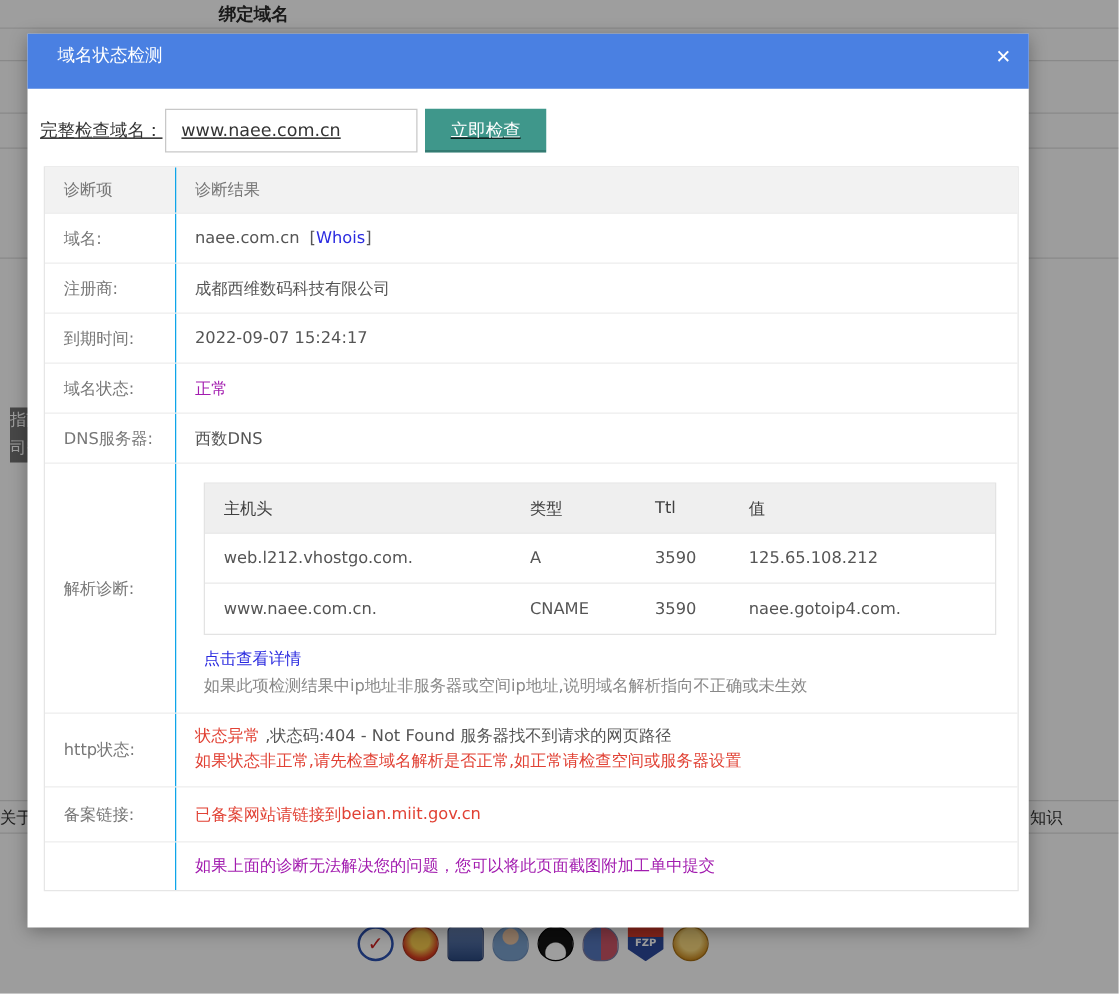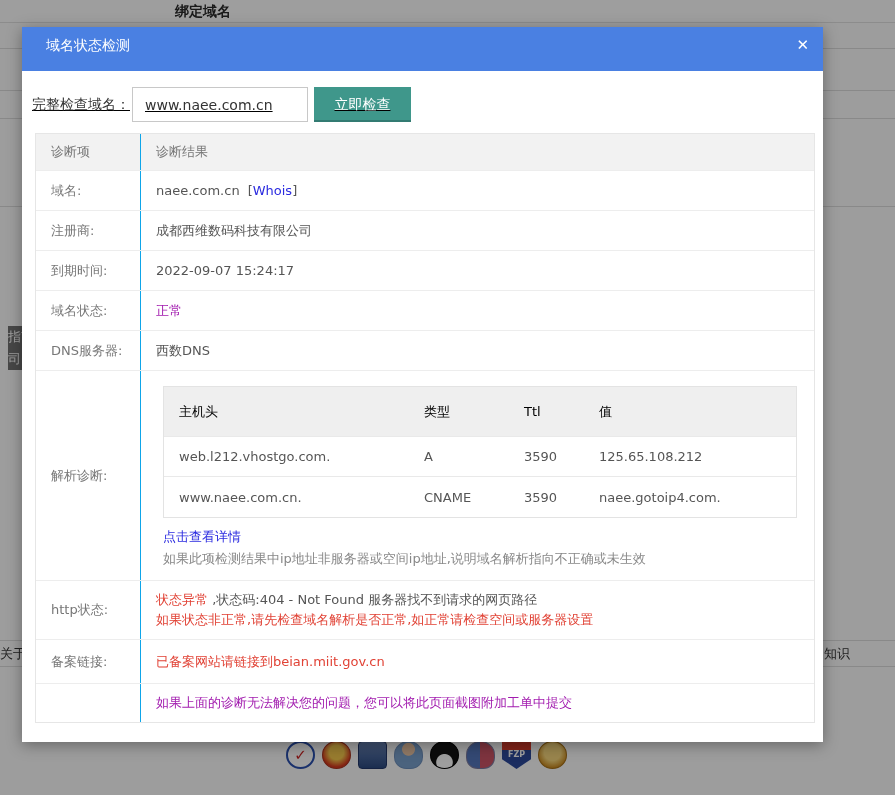--- a/index.html
+++ b/index.html
@@ -27,42 +27,42 @@
   
   .overlay { position:absolute; inset:0; background:rgba(0,0,0,0.38); z-index:5; }
 
   
   .modal { position:absolute; left:22px; top:27px; width:801px; height:715px; background:#ffffff; z-index:10; box-shadow:0 3px 14px rgba(0,0,0,0.35); }
   .modal-header { height:44px; background:#4a80e2; color:#ffffff; font-size:14px; line-height:36px; padding-left:24px; position:relative; }
   .modal-close { position:absolute; right:14px; top:0; line-height:36px; font-size:15px; color:#ffffff; cursor:pointer; }
 
   .check-form { display:flex; align-items:center; margin:16px 0 0 10px; height:35px;text-decoration:underline; }
   .check-label { font-size:14px; color:#333333; }
-  .check-input { width:176px; height:35px; border:1px solid #c8c8c8; padding:0 12px; font-size:14px; color:#333333; font-family:inherit; margin-left:2px; }
+  .check-input { width:202px; height:35px; border:1px solid #c8c8c8; padding:0 12px; font-size:14px; color:#333333; font-family:inherit; margin-left:2px; }
   .check-btn { margin-left:6px; width:97px; height:35px; background:#3f978b; color:#ffffff; font-size:14px; border:none; border-bottom:2px solid #2f datacenter7d72; font-family:inherit; cursor:pointer; box-shadow:inset 0 -2px 0 rgba(0,0,0,0.18); }
 
   .diag-table { margin:11px 8px 0 13px; border:1px solid #e6e6e6; font-size:13px; }
   .trow { display:flex; border-bottom:1px solid #ededed; }
   .trow:last-child { border-bottom:none; }
   .tlabel { width:105px; min-width:105px; padding-left:15px; color:#777777; border-right:1px solid #0ea5e9; display:flex; align-items:center; }
   .tvalue { flex:1; padding-left:15px; display:flex; align-items:center; color:#555555; }
   .thead-row { background:#f2f2f2; height:37px; }
   .thead-row .tlabel, .thead-row .tvalue { color:#777777; }
   .row-h40 { height:40px; }
 
   .green { color:#a21caf; }
   .red { color:#e14235; }
   .link { color:#2b2be0; cursor:pointer; }
   .dark { color:#555555; }
 
   .resolve-value { display:block; padding:15px 0 12px 22px; }
   .inner-table { width:634px; border:1px solid #e3e3e3; }
   .itrow { display:flex; height:40px; align-items:center; border-bottom:1px solid #e9e9e9; }
   .itrow:last-child { border-bottom:none; }
-  .ithead { background:#efefef; height:50px; color:#000000; }
+  .ithead { background:#efefef; height:40px; color:#404040; }
   .ic1 { width:245px; padding-left:15px; }
   .ic2 { width:100px; padding-left:15px; }
   .ic3 { width:75px; padding-left:15px; }
   .ic4 { flex:1; padding-left:15px; }
   .detail-link { display:block; margin-top:10px; font-size:13px; }
   .resolve-note { display:block; margin-top:4px; color:#888888; font-size:13px; }
 
   .http-value { display:block; padding:9px 0 9px 15px; line-height:20px; }
   .row-beian { height:44px; }
   .row-final { height:38px; }

